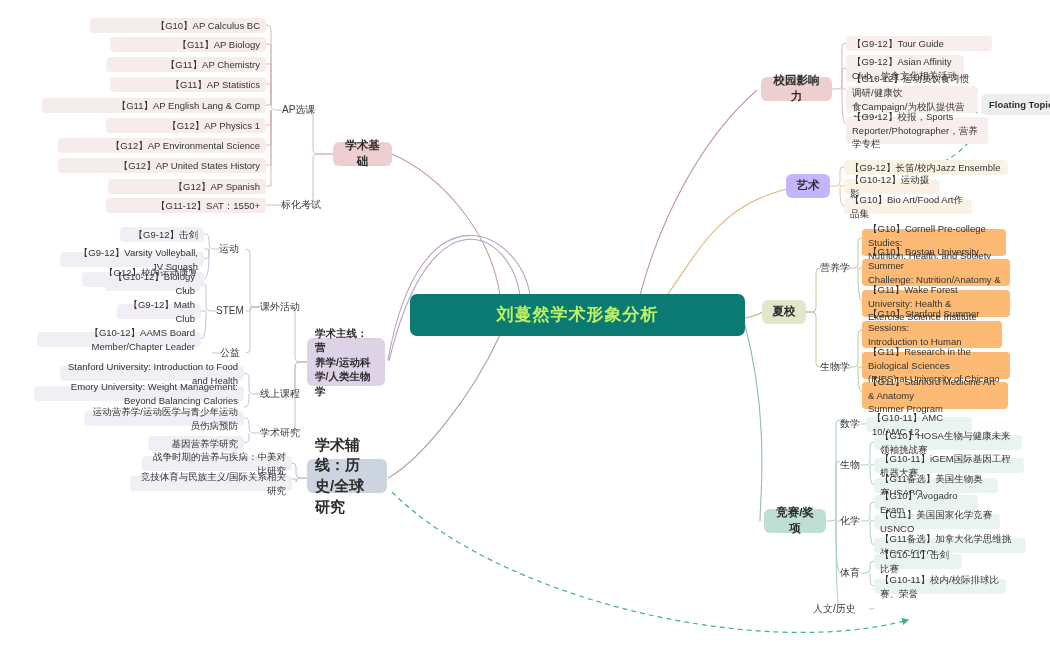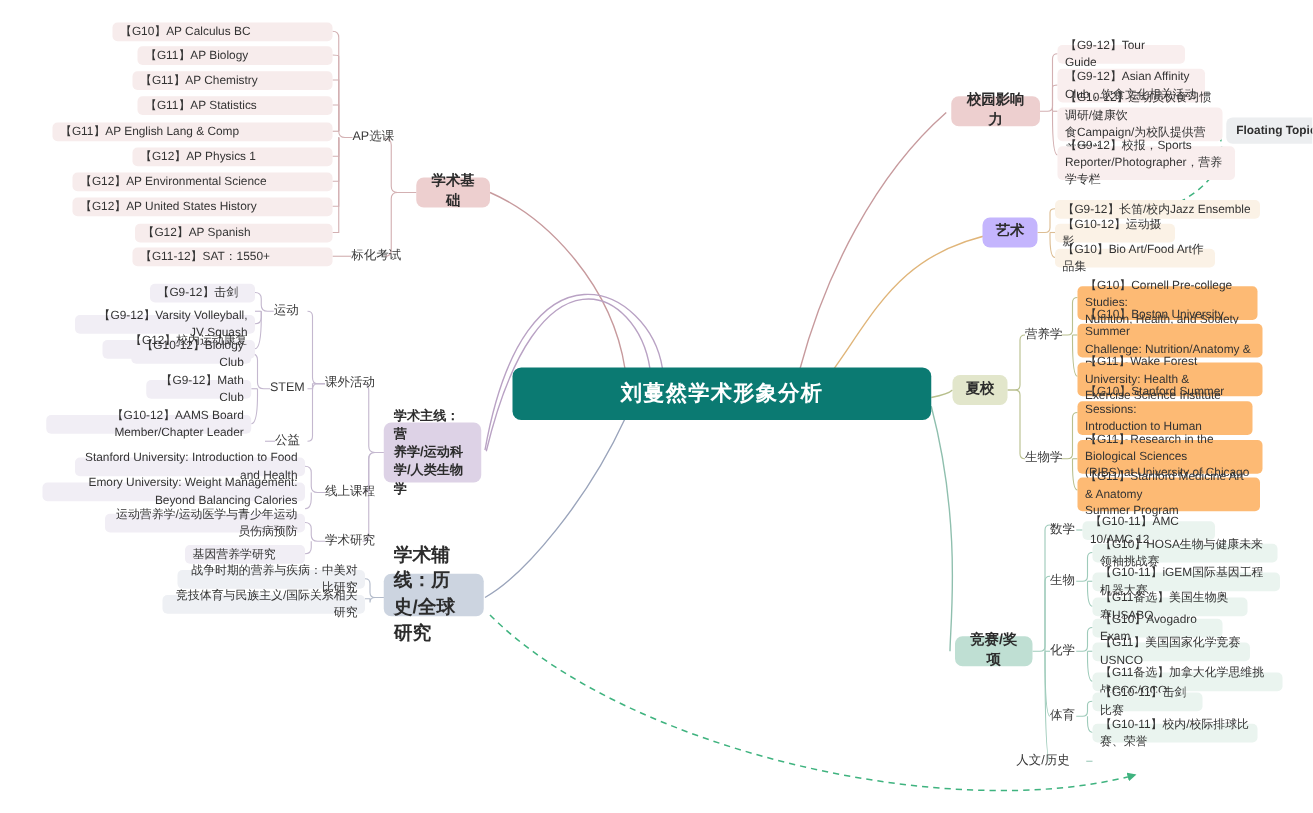--- a/index.html
+++ b/index.html
@@ -26,21 +26,21 @@
     display: flex;
     align-items: center;
     border-radius: 5px;
     white-space: pre-line;
     line-height: 1.38;
     z-index: 3;
   }
   
   .root {
     background: #0b7a72;
-    color: #ffffff;
+    color: #bef264;
     font-size: 17px;
     font-weight: 700;
     letter-spacing: 1px;
     justify-content: center;
     text-align: center;
     border-radius: 7px;
     padding: 0 14px;
   }
   
   .branch {
@@ -77,21 +77,21 @@
     font-size: 9.5px;
     color: #333333;
     border-radius: 4px;
     padding: 3px 6px;
     line-height: 1.45;
     z-index: 3;
     white-space: pre-line;
     display: flex;
     align-items: center;
   }
-  .leaf.r { text-align: right; }
+  .leaf.r { justify-content: flex-end; text-align: right; }
   .leaf.l { justify-content: flex-start; text-align: left; }
   .f-pink  { background: #f7ecec; }
   .f-purpl { background: #f1eef5; }
   .f-slate { background: #eef0f4; }
   .f-rose  { background: #f9eeee; }
   .f-tan   { background: #fbf2e6; }
   .f-olive { background: #fdba74; }
   .f-mint  { background: #eaf4ef; }
   .floating {
     position: absolute;
@@ -322,21 +322,21 @@
 史/全球研究</span>
   </div>
   <div class="leaf r f-slate" style="left:142px; top:456px; width:150px; height:15px;">
     <span>战争时期的营养与疾病：中美对比研究</span></div>
   <div class="leaf r f-slate" style="left:130px; top:476px; width:162px; height:15px;">
     <span>竞技体育与民族主义/国际关系相关研究</span></div>
 
   <div class="node branch b-rose" style="left:761px; top:77px; width:71px; height:24px;">
     <span>校园影响力</span>
   </div>
-  <div class="leaf l f-rose" style="left:846px; top:36px; width:102px; height:15px;">
+  <div class="leaf l f-rose" style="left:846px; top:36px; width:146px; height:15px;">
     <span>【G9-12】Tour Guide</span></div>
   <div class="leaf l f-rose" style="left:846px; top:55px; width:118px; height:27px;">
     <span>【G9-12】Asian Affinity
 Club，饮食文化相关活动</span></div>
   <div class="leaf l f-rose" style="left:846px; top:86px; width:132px; height:27px;">
     <span>【G10-12】运动员饮食习惯调研/健康饮
 食Campaign/为校队提供营养建议</span></div>
   <div class="leaf l f-rose" style="left:846px; top:117px; width:142px; height:27px;">
     <span>【G9-12】校报，Sports
 Reporter/Photographer，营养学专栏</span></div>

